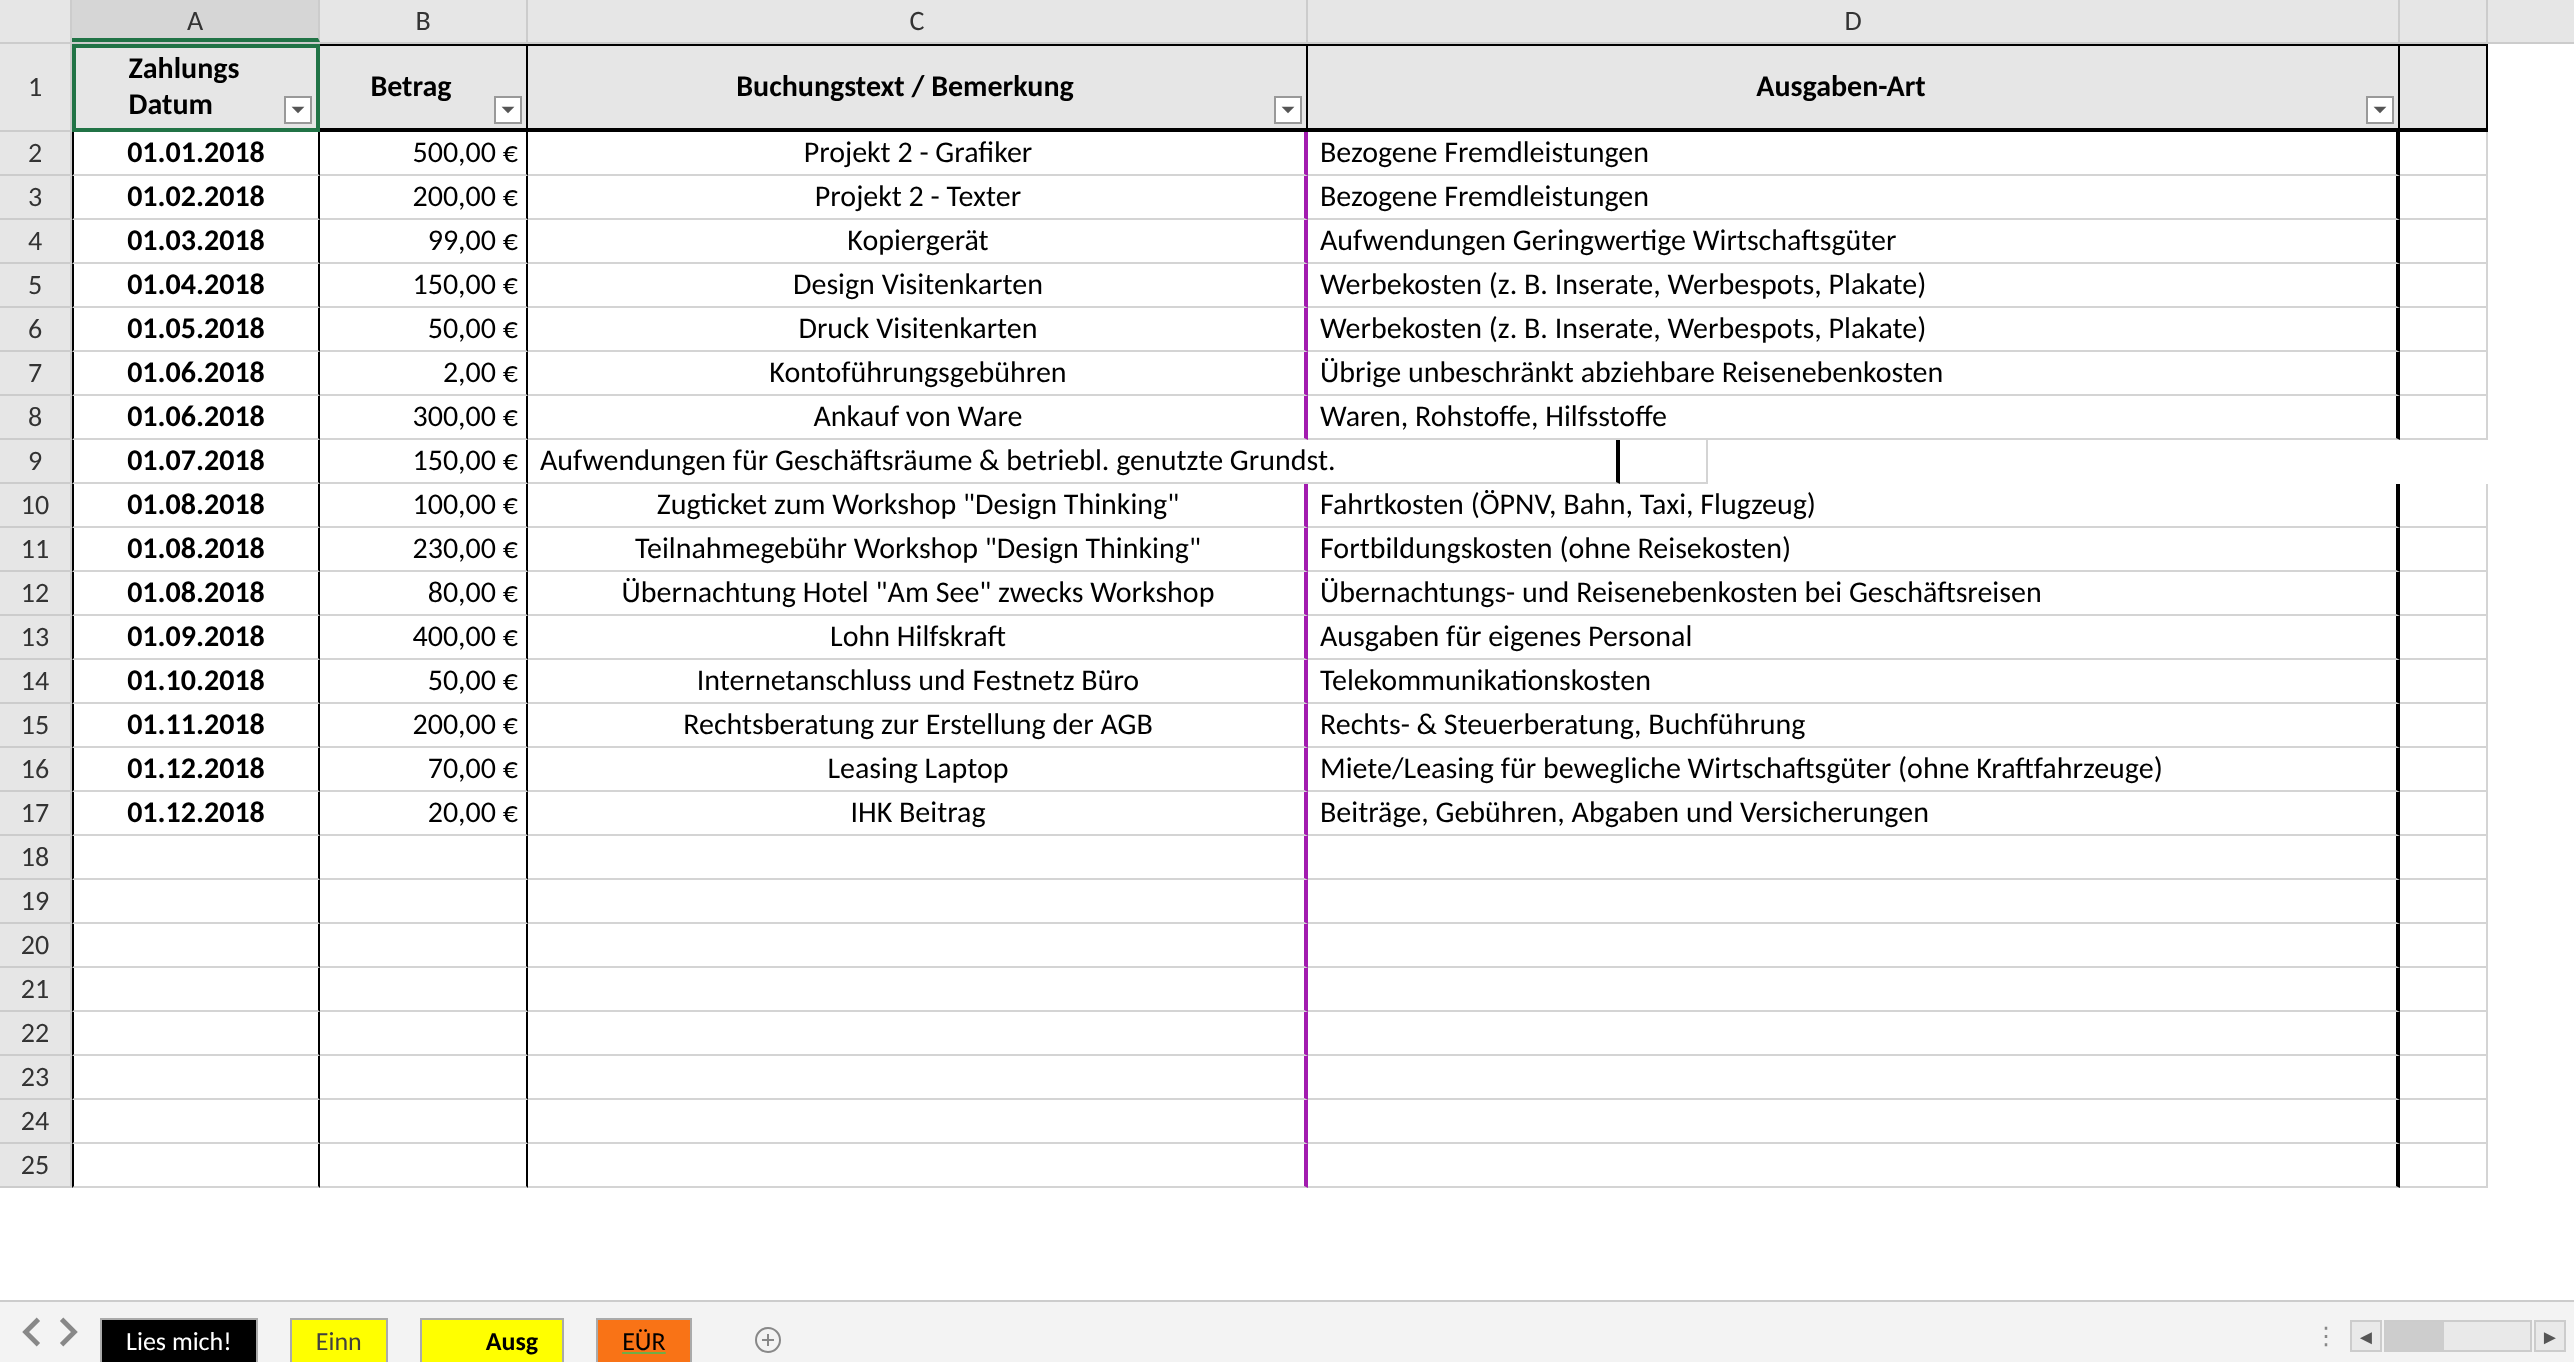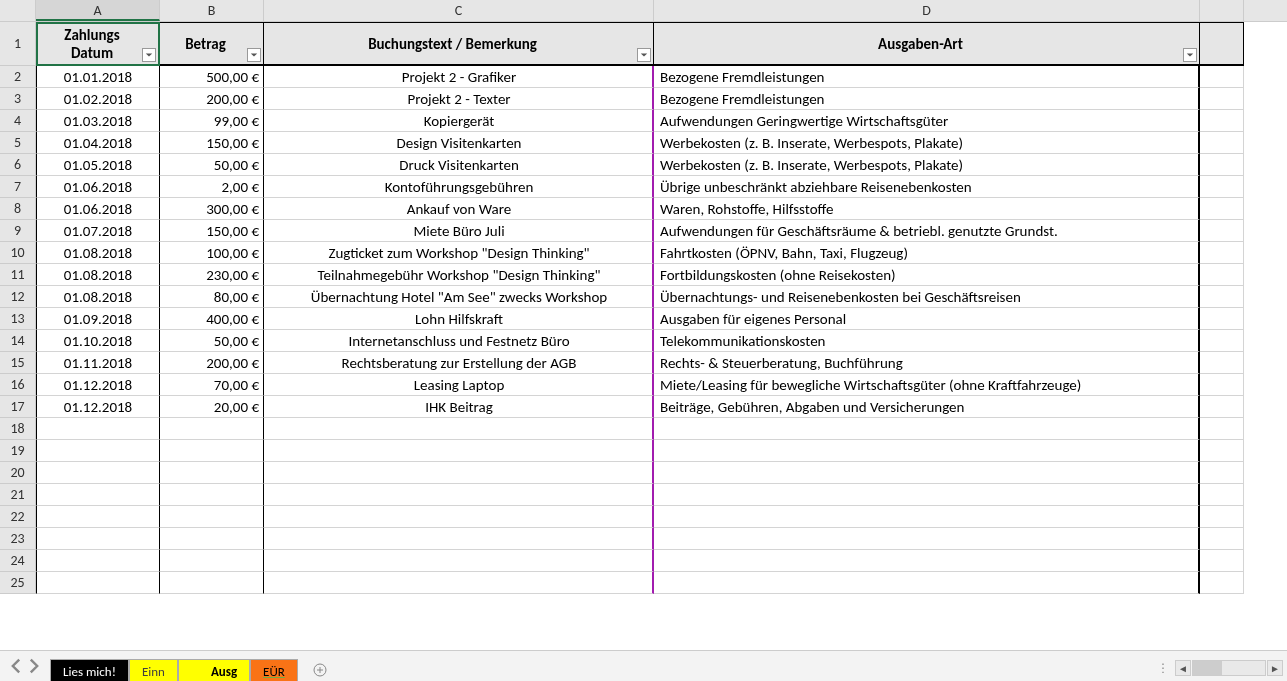--- a/index.html
+++ b/index.html
@@ -83,37 +83,37 @@
       overflow: hidden;
       white-space: nowrap;
       font-size: 15px;
       color: #000;
       position: relative;
       background:#fff;
     }
     .hdr .cell {
       background: #e6e6e6;
       font-weight: bold;
-      text-align: center;
+      text-align: left;
       display:flex;
       align-items:center;
       justify-content:center;
       border-right: 1px solid #000;
       border-bottom: 2px solid #000;
       border-top: 1px solid #000;
       line-height:1.2;
       padding: 2px 16px 2px 4px;
     }
     .hdr .cell:first-child { border-left:1px solid #000;}
     .col-A { width: 124px; }
     .col-B { width: 104px; }
     .col-C { width: 390px; }
     .col-D { width: 546px; }
     .col-E { width: 44px; }
-    .datacell.col-A { text-align: center; border-right:1px solid #000;}
+    .datacell.col-A { text-align: center; border-right:1px solid #000;font-weight:bold;}
     .datacell.col-B { text-align: right; border-right:1px solid #000;}
     .datacell.col-C { text-align: center; padding-left:6px; border-right:2px solid #a21caf;}
     .datacell.col-D { text-align: left; padding-left:6px; border-right:2px solid #000;}
     
     .datarow .col-A { border-left:1px solid #000;}
     .selected-cell {
       border: 2px solid #217346 !important;
       background:#fff;
       line-height: 40px;
     }
@@ -152,21 +152,21 @@
       width:16px;height:16px;
       color:#777;
       display:flex;align-items:center;justify-content:center;
     }
     .tabs { display:flex; align-items:flex-end; height:31px;}
     .tab {
       padding:4px 12px;
       font-size:13px;
       border:1px solid #aaa;
       border-bottom:none;
-      margin-right:0px;
+      margin-right:16px;
       background:#fff;
       cursor:pointer;
       position:relative;
       top:1px;
       height:24px;
       line-height:16px;
     }
     .tab.lies { background:#000;color:#fff;}
     .tab.einn { background:#ffff00;color:#404040;}
     .tab.ausg { background:#ffff00;color:#000; font-weight:bold; border-bottom:2px solid #217346;padding-left:32px;}
@@ -316,21 +316,20 @@
         <div class="row datarow">
           <div class="cell datacell col-A">01.06.2018</div>
           <div class="cell datacell col-B">300,00 €</div>
           <div class="cell datacell col-C">Ankauf von Ware</div>
           <div class="cell datacell col-D">Waren, Rohstoffe, Hilfsstoffe</div>
           <div class="cell col-E"></div>
         </div>
         <div class="row datarow">
           <div class="cell datacell col-A">01.07.2018</div>
           <div class="cell datacell col-B">150,00 €</div>
-          <div class="cell datacell col-C">Miete Büro Juli</div>
           <div class="cell datacell col-D">Aufwendungen für Geschäftsräume &amp; betriebl. genutzte Grundst.</div>
           <div class="cell col-E"></div>
         </div>
         <div class="row datarow">
           <div class="cell datacell col-A">01.08.2018</div>
           <div class="cell datacell col-B">100,00 €</div>
           <div class="cell datacell col-C">Zugticket zum Workshop "Design Thinking"</div>
           <div class="cell datacell col-D">Fahrtkosten (ÖPNV, Bahn, Taxi, Flugzeug)</div>
           <div class="cell col-E"></div>
         </div>

